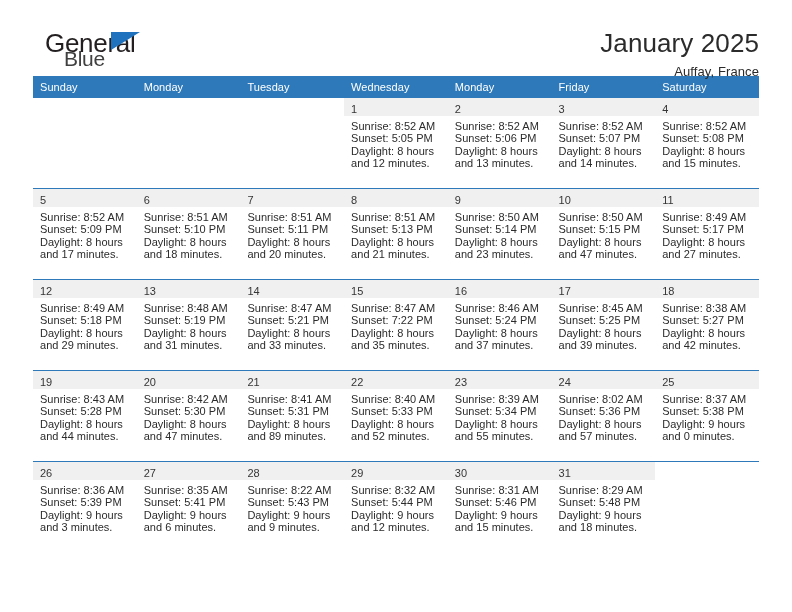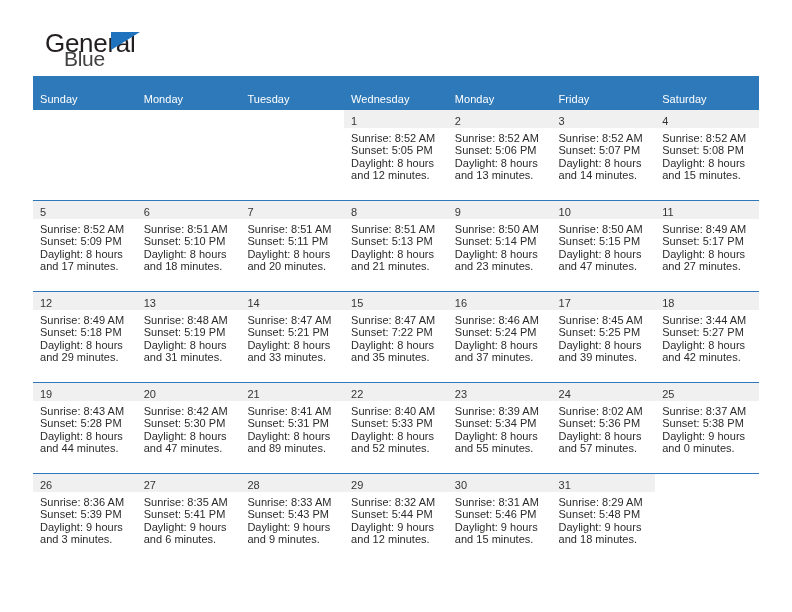--- a/index.html
+++ b/index.html
@@ -92,21 +92,21 @@
     margin-top: 4px;
   }
   .calendar col { width: 103.71px; }
 
   thead th {
     background: #2e79b9;
     color: #ffffff;
     font-size: 11px;
     font-weight: normal;
     text-align: left;
-    padding: 17px 0 5px 7px;
+    padding: 5px 0 5px 7px;
     height: 21px;
     box-sizing: border-box;
     letter-spacing: 0.05px;
   }
 
   tbody tr.week-row > td {
     vertical-align: top;
     padding: 0;
     height: 90px;
     border-top: 1.6px solid #2e79b9;
@@ -153,20 +153,24 @@
 <div class="page">
 
   <div class="header">
 
     <div class="logo">
       <span class="logo-general">General</span>
       <span class="logo-triangle"></span>
       <span class="logo-blue">Blue</span>
     </div>
 
+    <div class="titles">
+      <div class="cal-title">January 2025</div>
+      <div class="cal-subtitle">Auffay, France</div>
+    </div>
 
   </div>
 
   <table class="calendar">
     <colgroup>
       <col>
         <col>
         <col>
         <col>
         <col>
@@ -389,21 +393,21 @@
                 <div>Sunset: 5:25 PM</div>
                 <div>Daylight: 8 hours</div>
                 <div>and 39 minutes.</div>
               </div>
             </div>
           </td>
           <td class="">
             <div class="cell filled">
               <div class="daynum-band"><span class="daynum">18</span></div>
               <div class="cell-info">
-                <div>Sunrise: 3:44 AM</div>
+                <div>Sunrise: 8:38 AM</div>
                 <div>Sunset: 5:27 PM</div>
                 <div>Daylight: 8 hours</div>
                 <div>and 42 minutes.</div>
               </div>
             </div>
           </td>
         </tr>
         <tr class="week-row">
           <td class="">
             <div class="cell filled">
@@ -503,21 +507,21 @@
                 <div>Sunset: 5:41 PM</div>
                 <div>Daylight: 9 hours</div>
                 <div>and 6 minutes.</div>
               </div>
             </div>
           </td>
           <td class="">
             <div class="cell filled">
               <div class="daynum-band"><span class="daynum">28</span></div>
               <div class="cell-info">
-                <div>Sunrise: 8:33 AM</div>
+                <div>Sunrise: 8:22 AM</div>
                 <div>Sunset: 5:43 PM</div>
                 <div>Daylight: 9 hours</div>
                 <div>and 9 minutes.</div>
               </div>
             </div>
           </td>
           <td class="">
             <div class="cell filled">
               <div class="daynum-band"><span class="daynum">29</span></div>
               <div class="cell-info">

